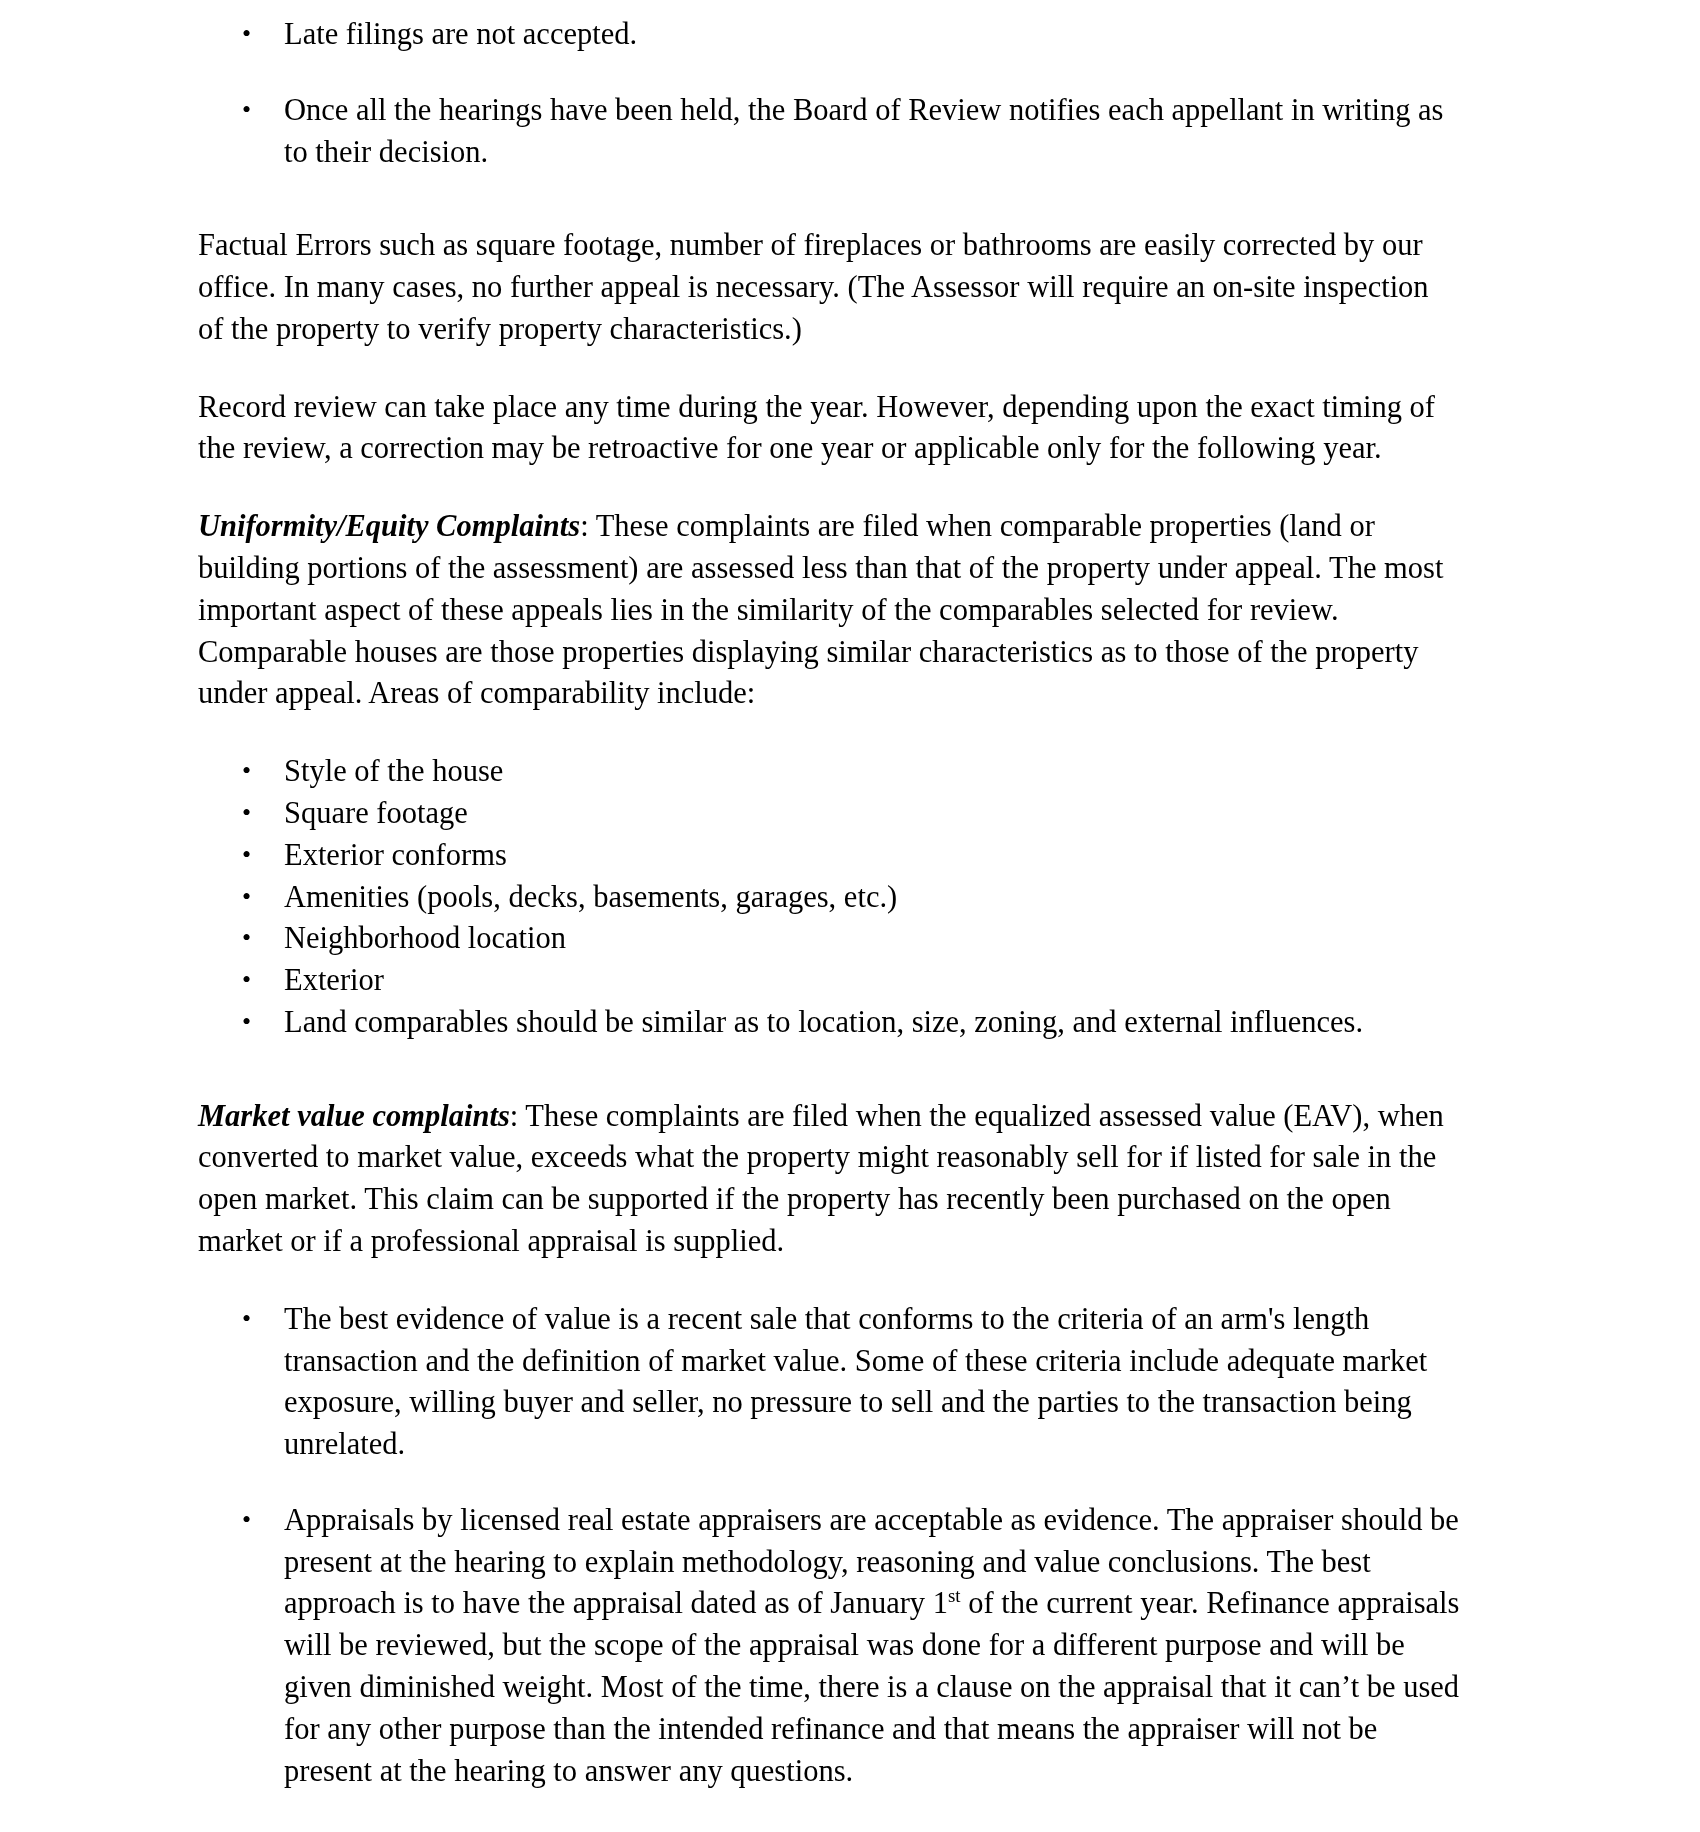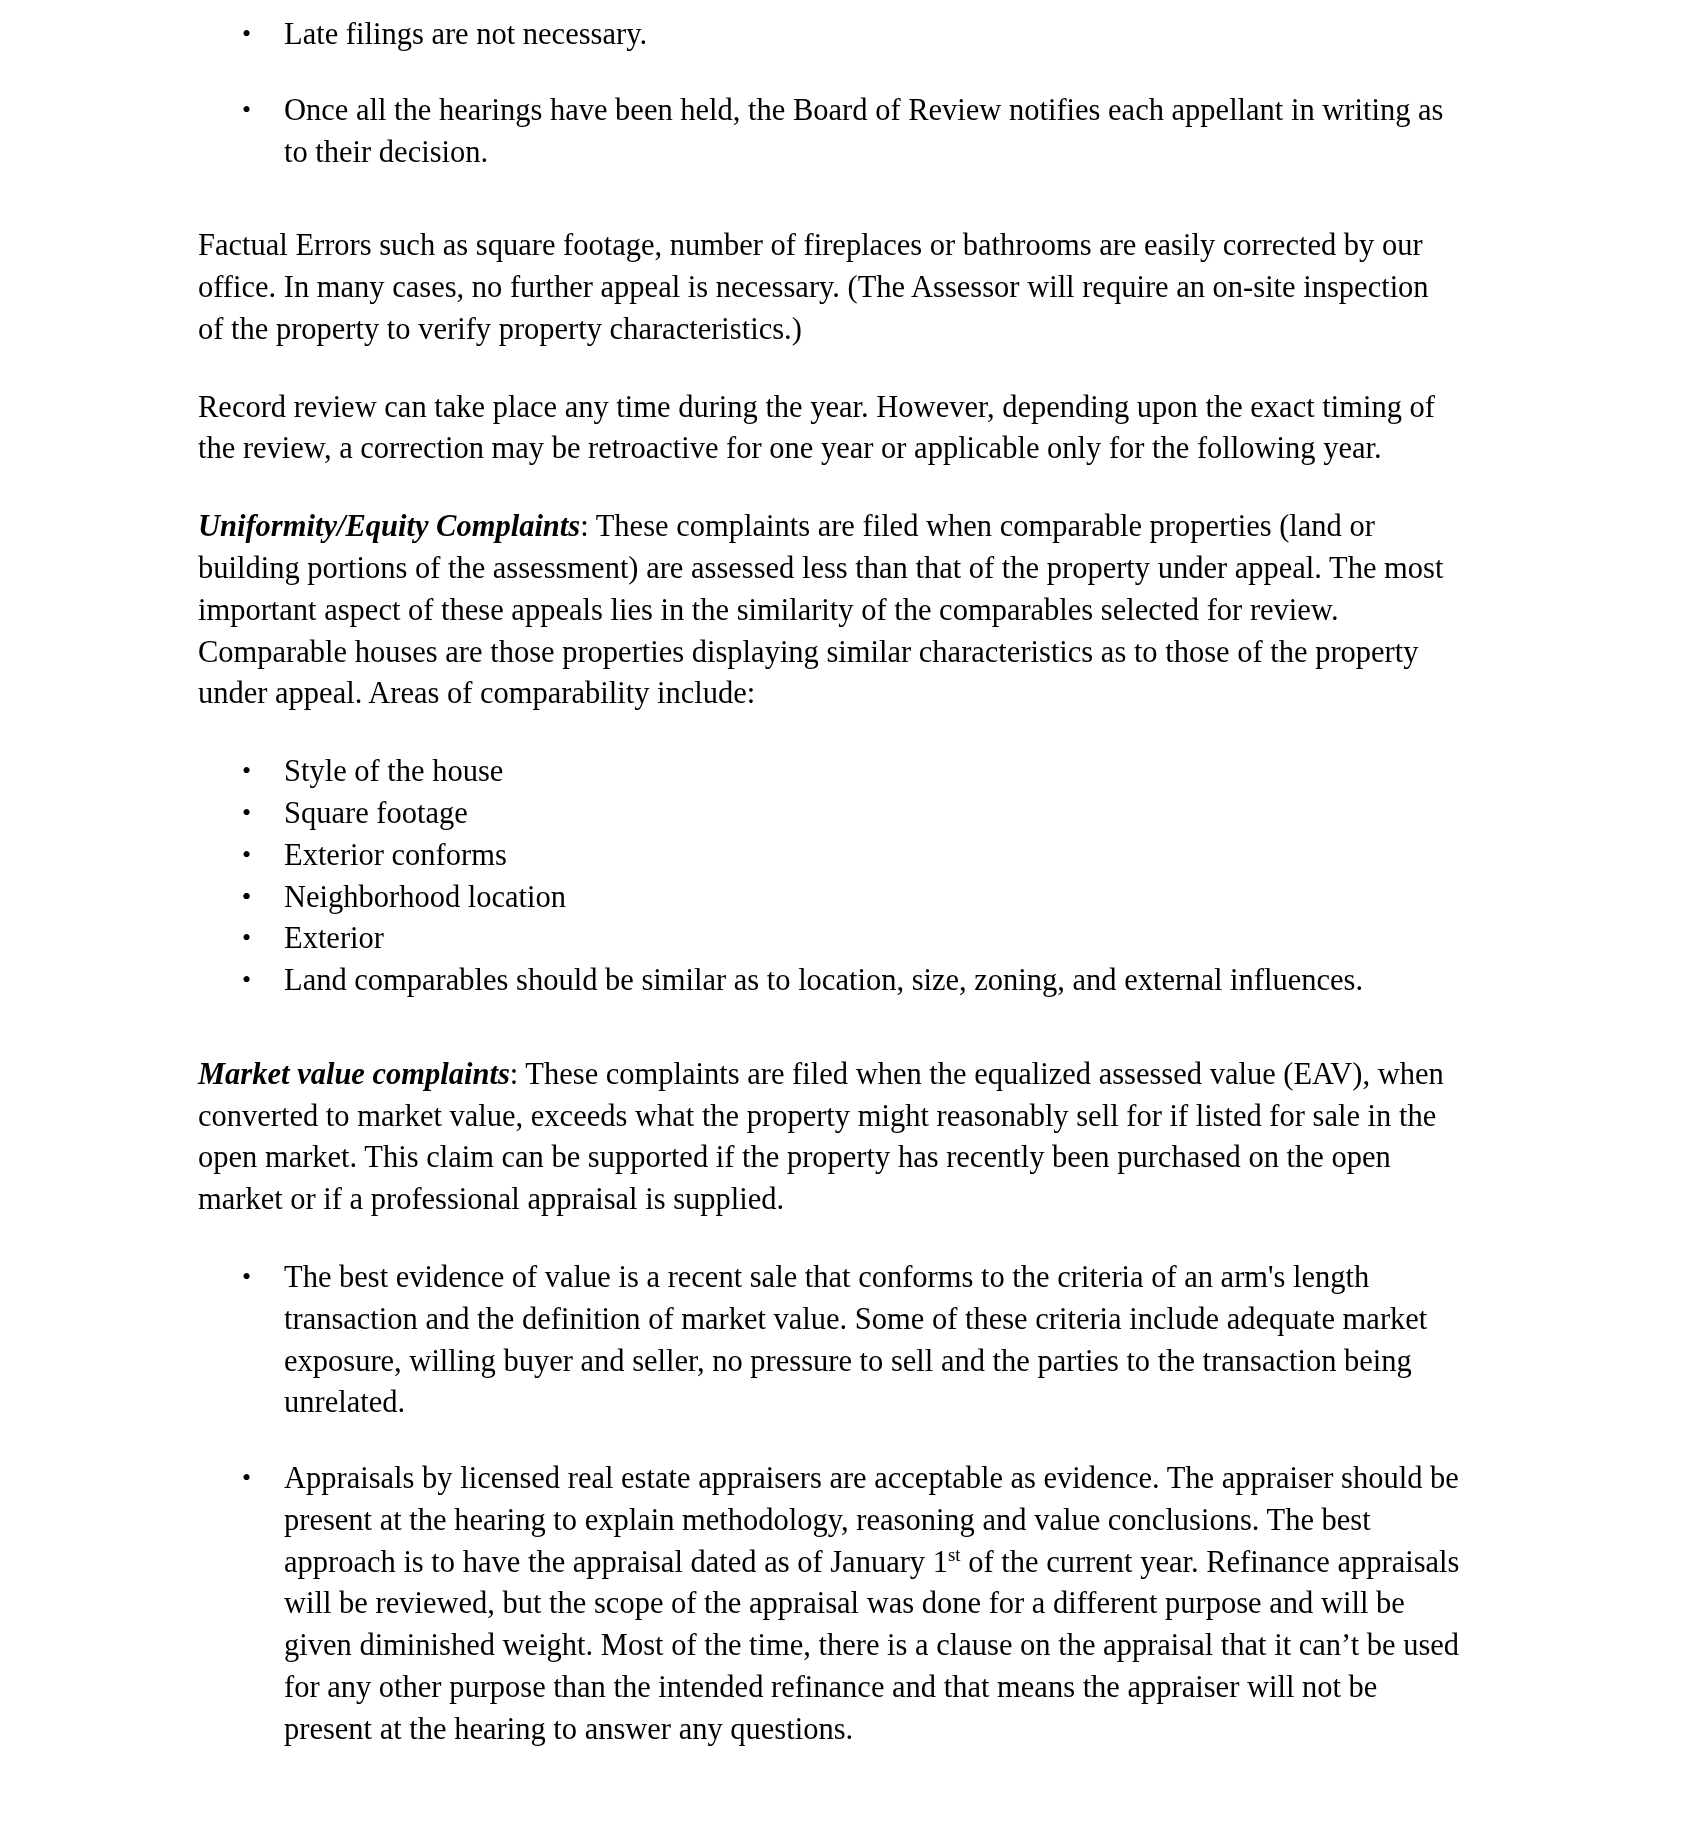--- a/index.html
+++ b/index.html
@@ -72,21 +72,21 @@
 </style>
 </head>
 <body>
 
 <div class="page">
   <div class="doc-body">
 
     <ul class="bullets spaced">
       <li>
         <span class="bullet-mark">•</span>
-        <span>Late filings are not necessary.</span>
+        <span>Late filings are not accepted.</span>
       </li>
       <li>
         <span class="bullet-mark">•</span>
         <span>Once all the hearings have been held, the Board of Review notifies each appellant in writing as to their decision.</span>
       </li>
     </ul>
 
     <div class="spacer-sm"></div>
 
     <p class="para"><span class="bold">Factual Errors</span><span> such as square footage, number of fireplaces or bathrooms are easily corrected by our office. In many cases, no further appeal is necessary. (The Assessor will require an on-site inspection of the property to verify property characteristics.)</span></p>
@@ -104,20 +104,21 @@
       <li>
         <span class="bullet-mark">•</span>
         <span>Square footage</span>
       </li>
       <li>
         <span class="bullet-mark">•</span>
         <span>Exterior conforms</span>
       </li>
       <li>
         <span class="bullet-mark">•</span>
+        <span>Amenities (pools, decks, basements, garages, etc.)</span>
       </li>
       <li>
         <span class="bullet-mark">•</span>
         <span>Neighborhood location</span>
       </li>
       <li>
         <span class="bullet-mark">•</span>
         <span>Exterior</span>
       </li>
       <li>

